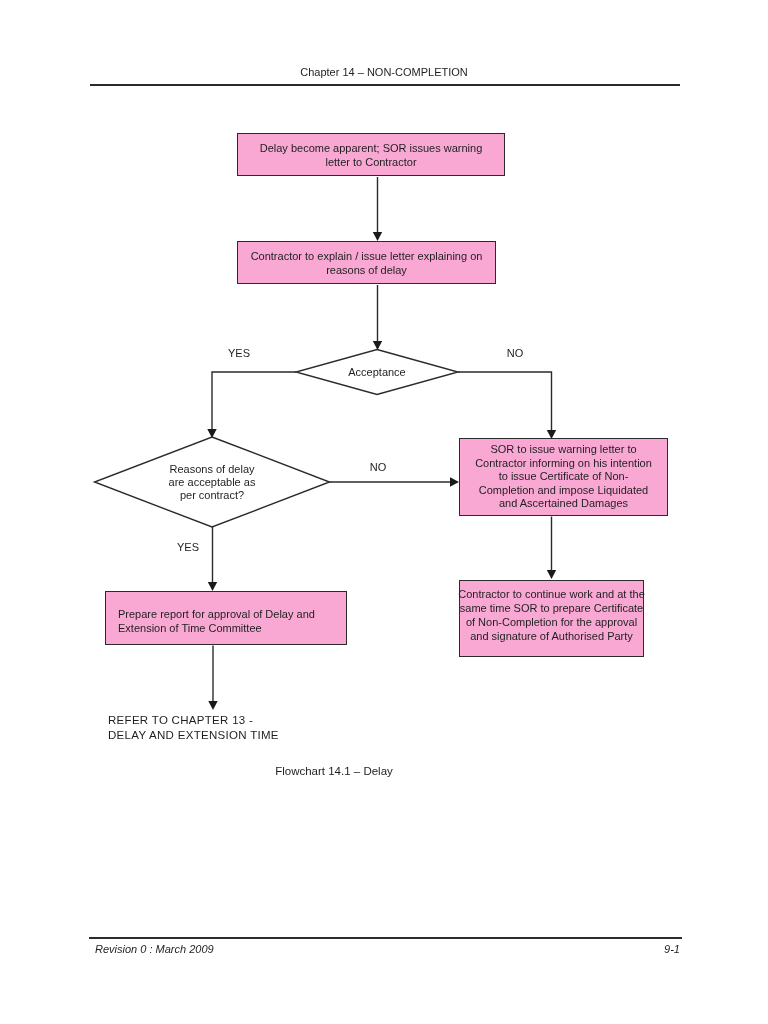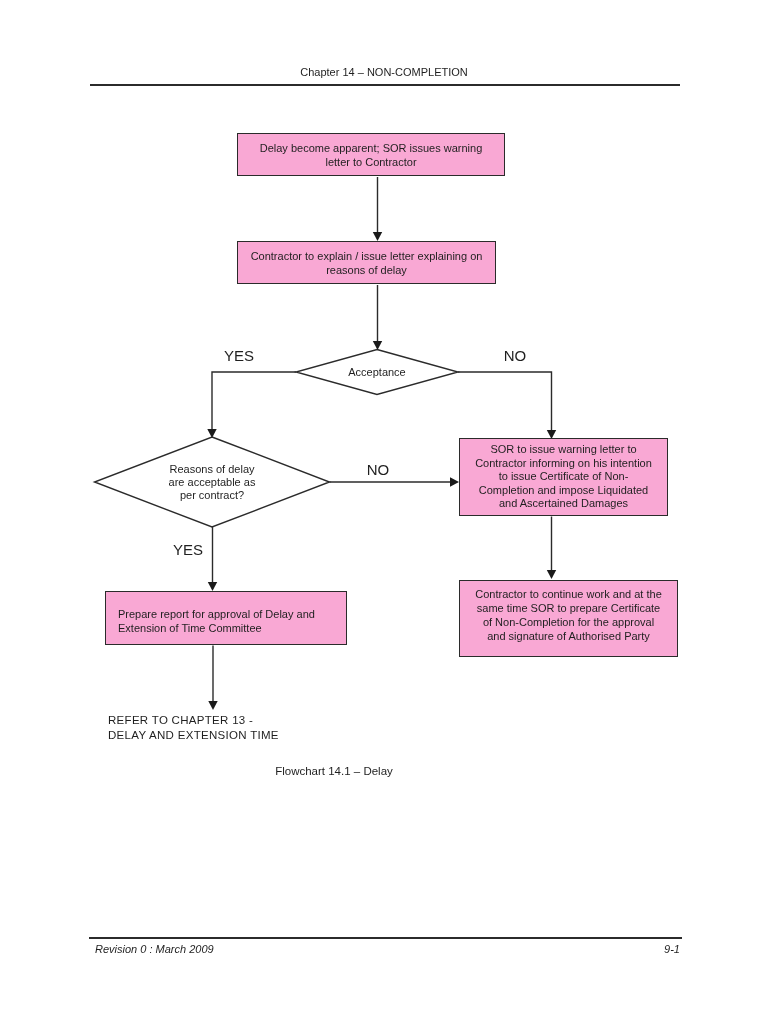--- a/index.html
+++ b/index.html
@@ -29,21 +29,21 @@
   }
   .node-box div, .diamond-text div { white-space: nowrap; }
   .left-align { align-items: flex-start; text-align: left; padding-left: 12px; padding-top: 5px; }
   .top-align { justify-content: flex-start; padding-top: 6px; }
   .diamond-text {
     display: flex; flex-direction: column;
     align-items: center; justify-content: center;
     font-size: 11px; line-height: 13px; text-align: center;
   }
   .branch-label {
-    width: 40px; text-align: center; font-size: 15px; color: #1f1f1f;
+    width: 40px; text-align: center; font-size: 11px; color: #1f1f1f;
   }
   .refer-text {
     font-size: 11.5px; line-height: 15px; letter-spacing: 0.3px;
     white-space: nowrap;
   }
   .caption {
     left: 0; top: 765px; width: 668px;
     text-align: center; font-size: 11.5px;
   }
   .footer-text { font-size: 11px; font-style: italic; }
@@ -107,21 +107,21 @@
   <div class="abs branch-label" style="left:168px; top:541px;">YES</div>
 
   <div class="abs node-box" style="left:459px; top:438px; width:209px; height:78px; line-height:13.5px;">
     <div>SOR to issue warning letter to</div>
     <div>Contractor informing on his intention</div>
     <div>to issue Certificate of Non-</div>
     <div>Completion and impose Liquidated</div>
     <div>and Ascertained Damages</div>
   </div>
 
-  <div class="abs node-box top-align" style="left:459px; top:580px; width:219px; height:77px;">
+  <div class="abs node-box top-align" style="left:459px; top:580px; width:185px; height:77px;">
     <div>Contractor to continue work and at the</div>
     <div>same time SOR to prepare Certificate</div>
     <div>of Non-Completion for the approval</div>
     <div>and signature of Authorised Party</div>
   </div>
 
   <div class="abs node-box left-align" style="left:105px; top:591px; width:242px; height:54px;">
     <div>Prepare report for approval of Delay and</div>
     <div>Extension of Time Committee</div>
   </div>

